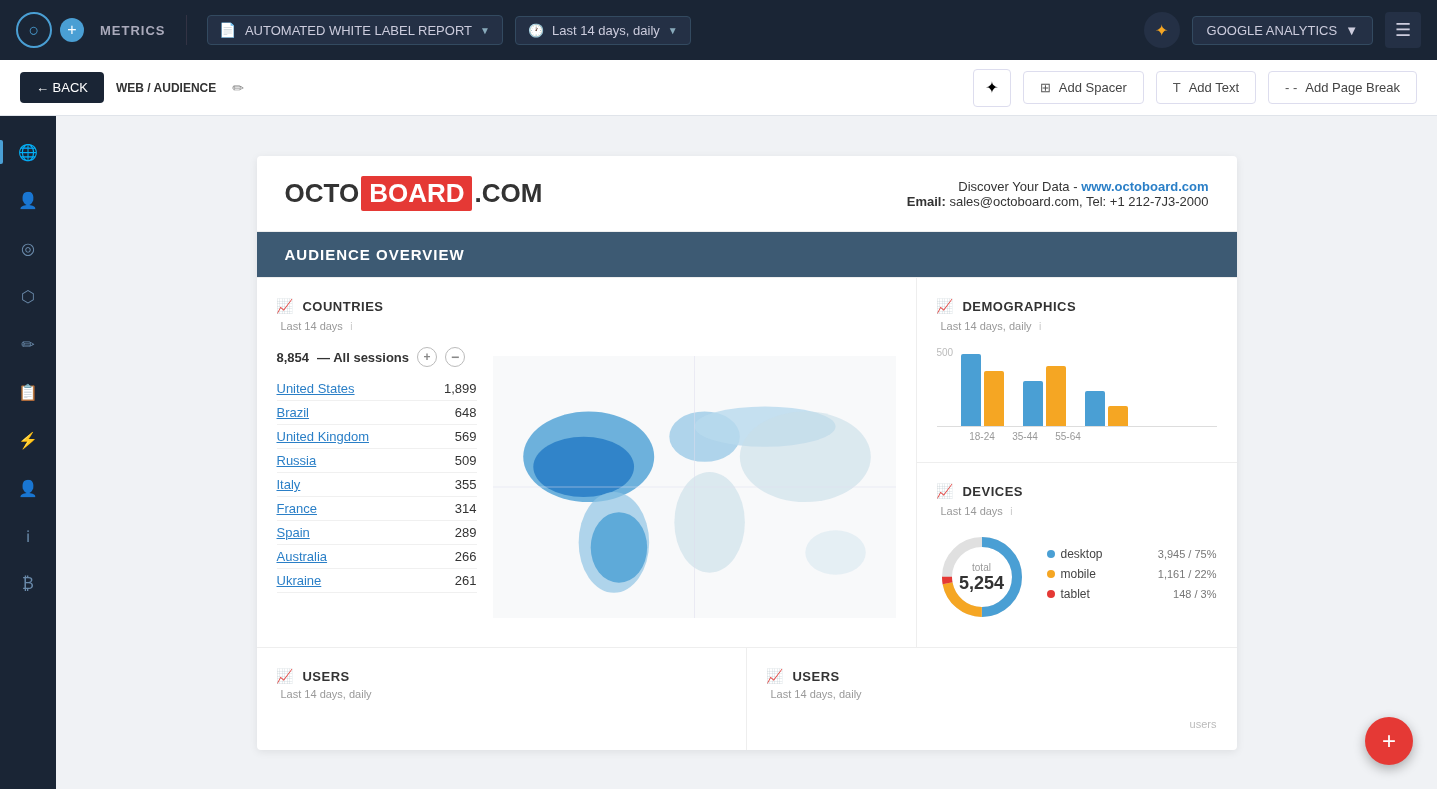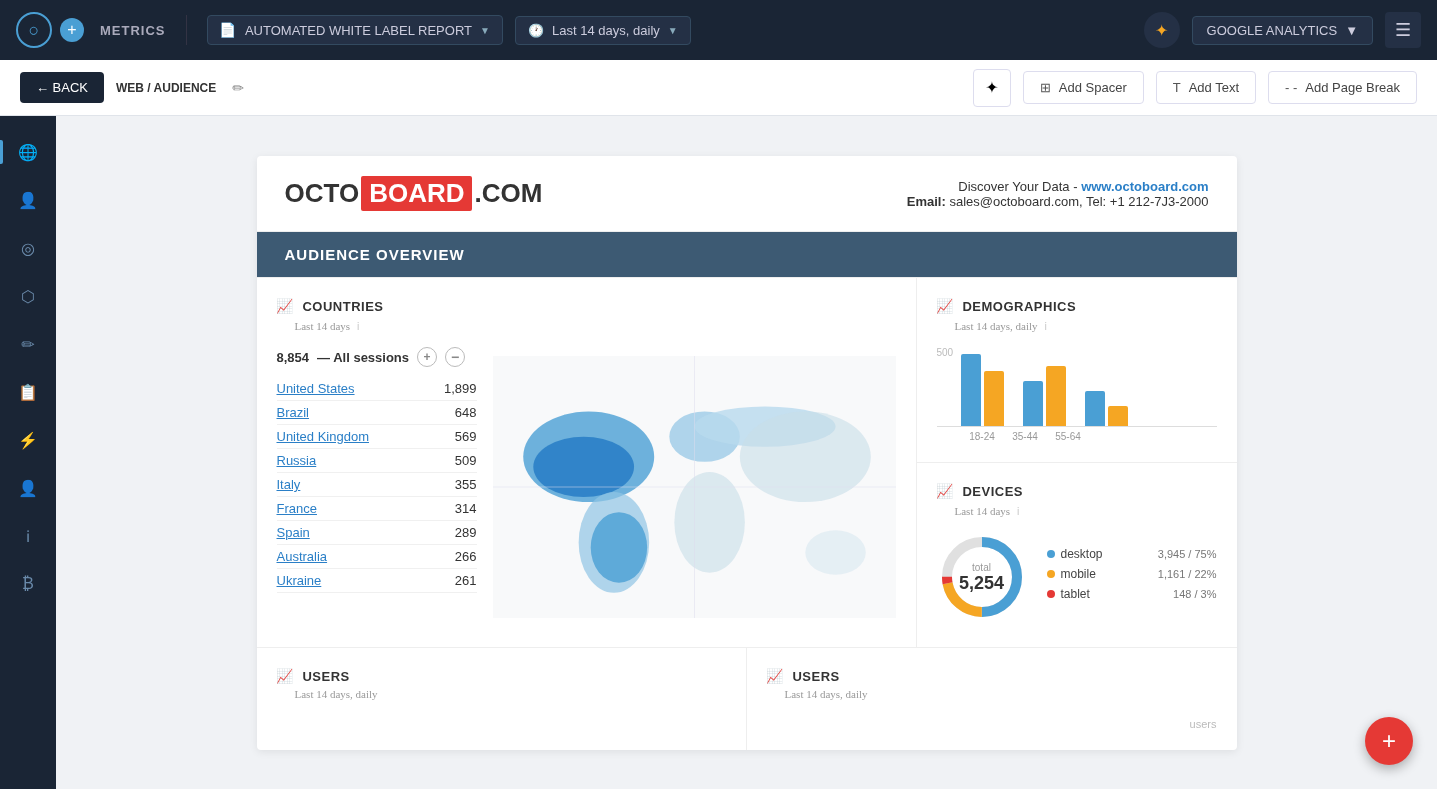--- a/index.html
+++ b/index.html
@@ -219,21 +219,21 @@
     .widget {
       padding: 20px;
       border-right: 1px solid #eee;
     }
     .widget-title {
       display: flex; align-items: center; gap: 8px;
       font-size: 13px; font-weight: 700; color: #333; letter-spacing: 0.5px;
       margin-bottom: 4px;
     }
     .widget-subtitle {
-      font-size: 11px; color: #999; margin-bottom: 14px; margin-left: 18px; font-family: Liberation Serif, serif;
+      font-size: 11px; color: #999; margin-bottom: 14px; margin-left: 4px;
     }
     .countries-layout {
       display: flex; gap: 16px;
     }
     .countries-list { flex: 0 0 200px; }
     .all-sessions-row {
       font-size: 13px; color: #333; font-weight: 600;
       margin-bottom: 10px; display: flex; align-items: center; gap: 8px;
     }
     .plus-circle {

